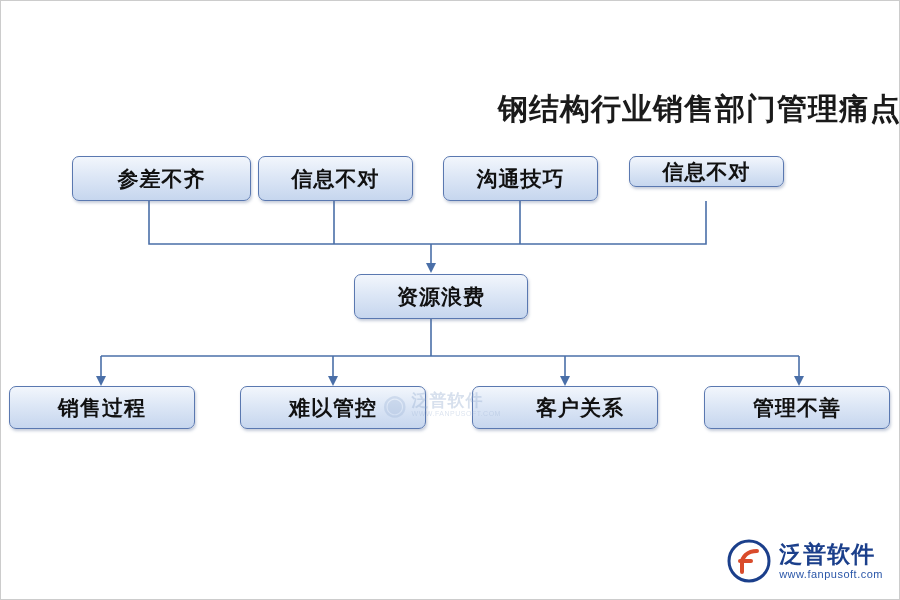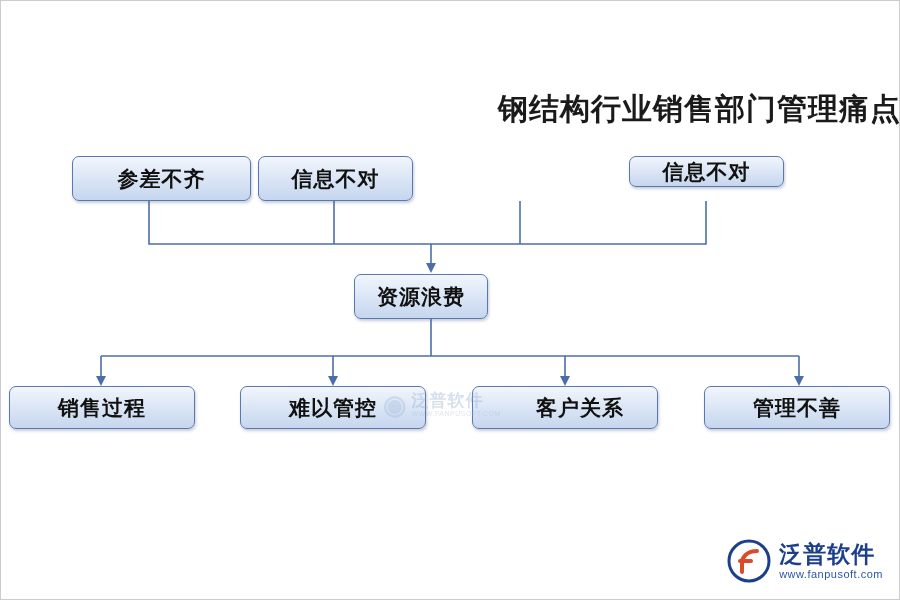--- a/index.html
+++ b/index.html
@@ -159,25 +159,28 @@
       <polygon points="798,385 793,375 803,375"></polygon>
     </g>
   </svg>
 
   <div class="node row1" style="left:71px; top:155px; width:179px; height:45px;">
     <span class="node-label">参差不齐</span>
   </div>
   <div class="node row1" style="left:257px; top:155px; width:155px; height:45px;">
     <span class="node-label">信息不对</span>
   </div>
+  <div class="node row1" style="left:442px; top:155px; width:155px; height:45px;">
+    <span class="node-label">沟通技巧</span>
+  </div>
   <div class="node row1" style="left:628px; top:155px; width:155px; height:31px;">
     <span class="node-label">信息不对</span>
   </div>
 
-  <div class="node row2" style="left:353px; top:273px; width:134px; height:45px;">
+  <div class="node row2" style="left:353px; top:273px; width:174px; height:45px;">
     <span class="node-label">资源浪费</span>
   </div>
 
   <div class="node row3" style="left:8px; top:385px; width:186px; height:43px;">
     <span class="node-label">销售过程</span>
   </div>
   <div class="node row3" style="left:239px; top:385px; width:186px; height:43px;text-align:right;">
     <span class="node-label">难以管控</span>
   </div>
   <div class="node row3" style="left:471px; top:385px; width:186px; height:43px;padding-left:30px;">

